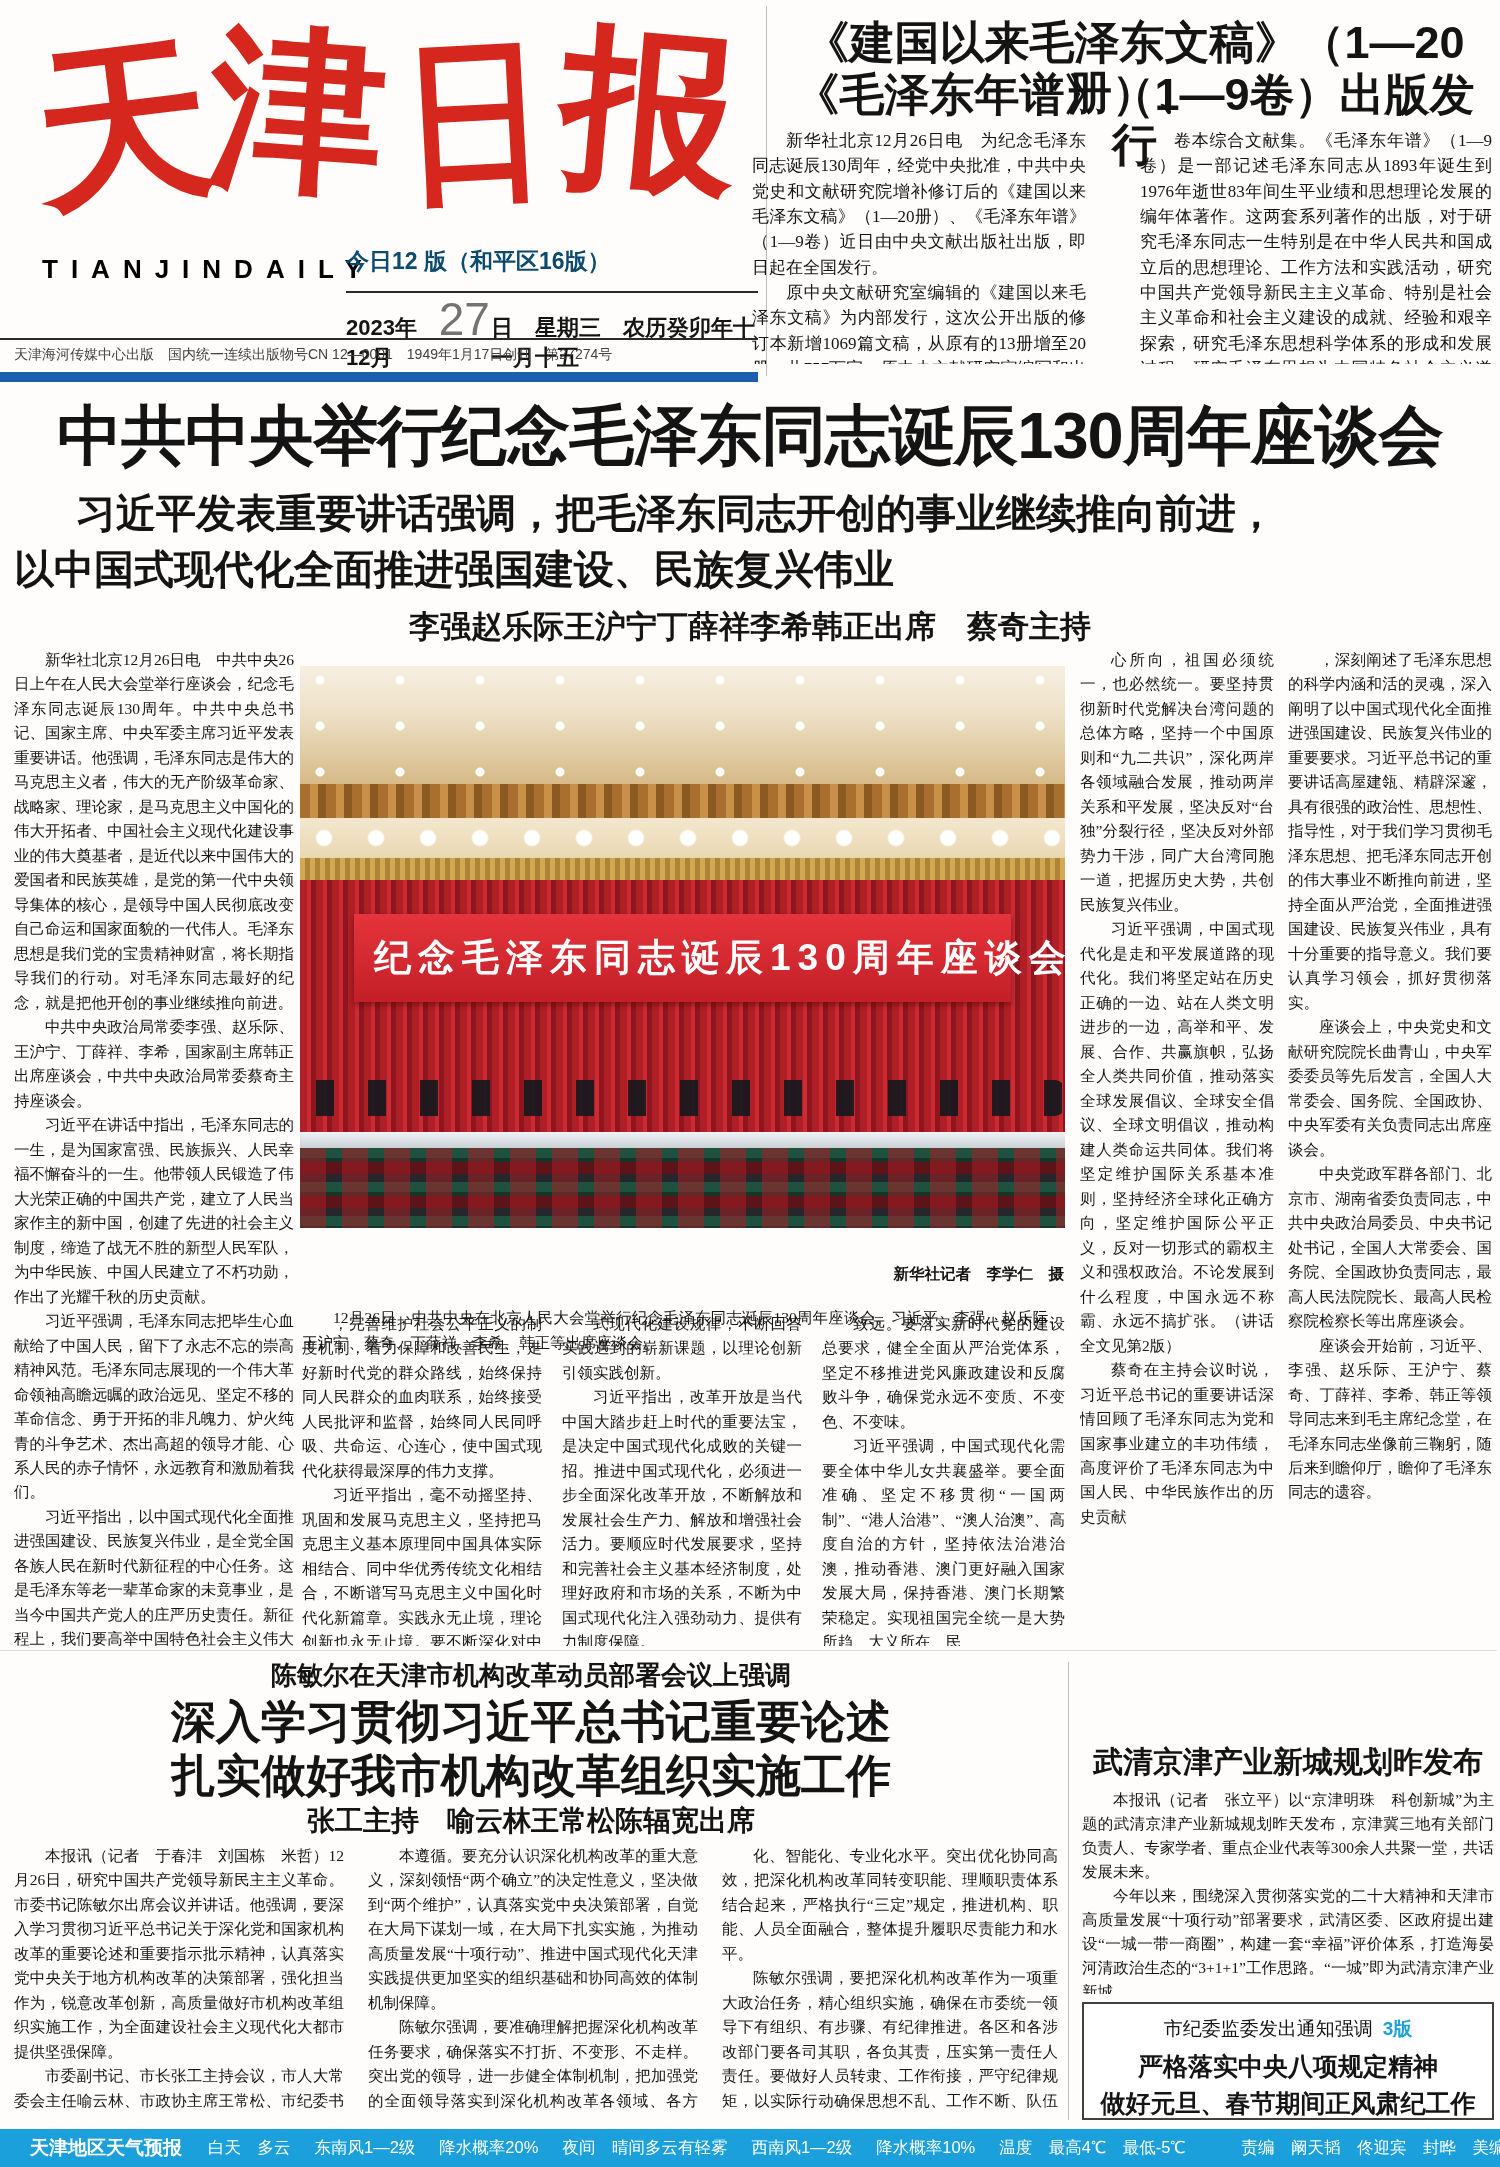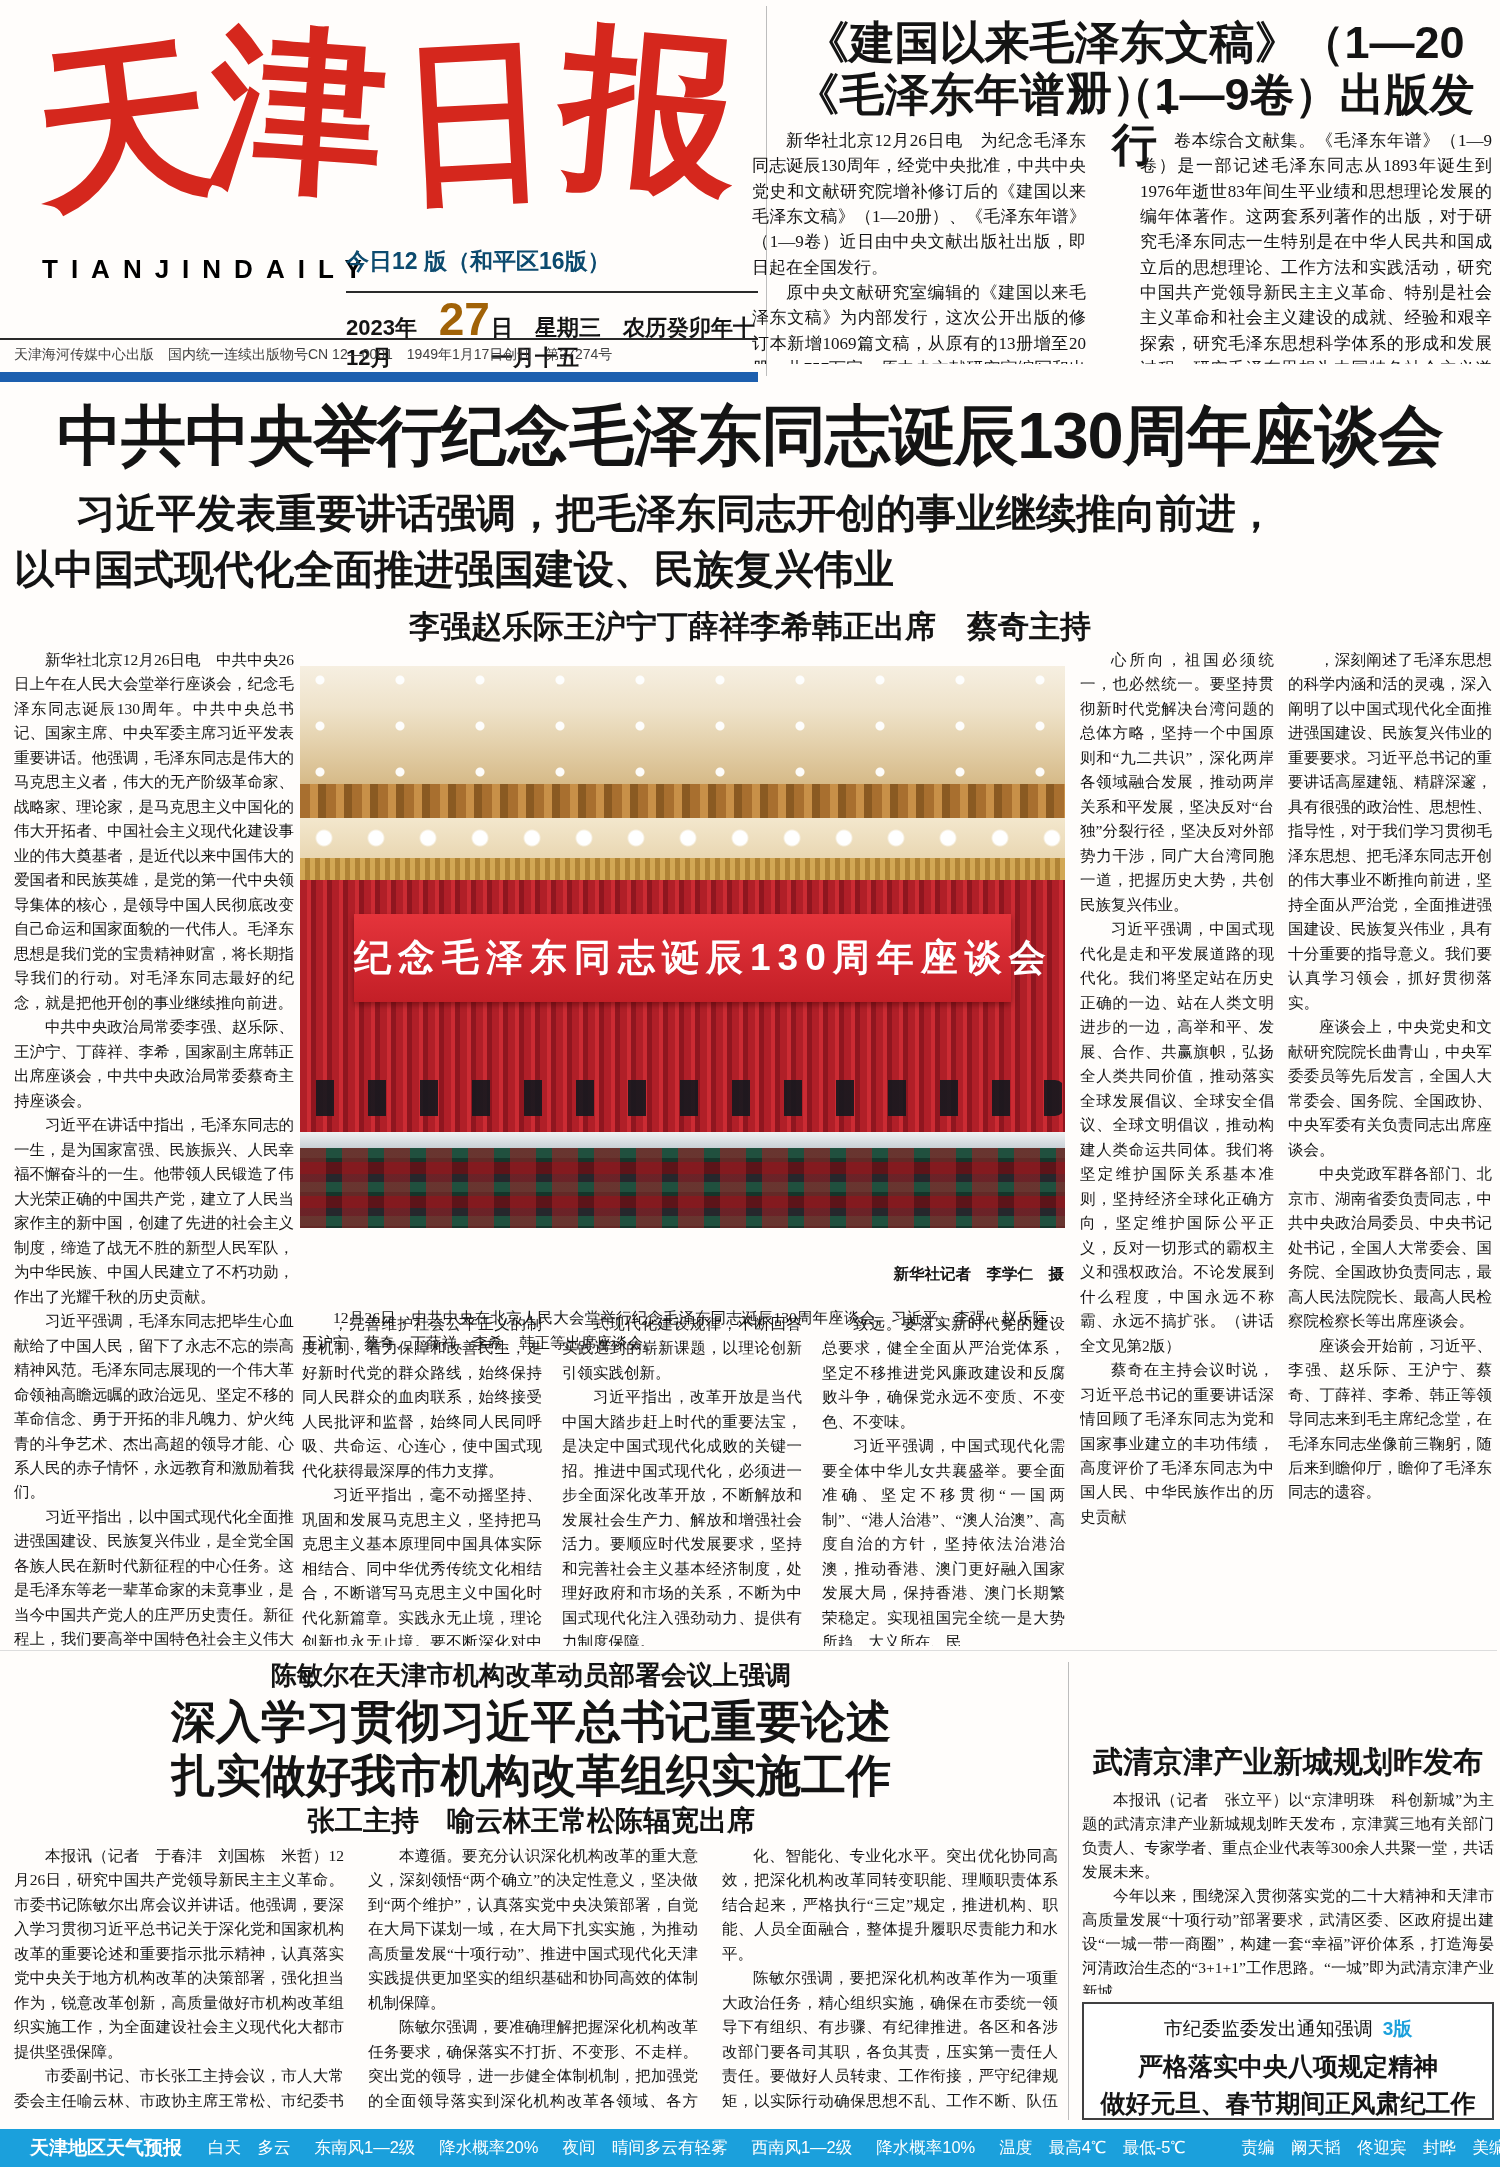--- a/index.html
+++ b/index.html
@@ -33,21 +33,21 @@
   .ph-lightband{height:40px;background-image:
       radial-gradient(circle 9px at 24px 20px, #ffffff 0 7px, rgba(255,255,255,0) 9px),
       linear-gradient(180deg,#f3e7cd,#e9d7b2);background-size:52px 40px,100% 100%;}
   .ph-fringe{height:22px;background:repeating-linear-gradient(90deg,#d2a855 0 5px,#b08436 5px 10px);}
   .ph-curtain{position:relative;height:252px;background:
       repeating-linear-gradient(90deg,#b01f28 0 7px,#cb2b33 7px 11px,#8f161f 11px 16px);}
   .ph-banner{position:absolute;left:54px;right:54px;top:34px;height:88px;
       background:linear-gradient(180deg,#e5343b,#c31f27);
       box-shadow:0 3px 6px rgba(60,0,0,.45);
       color:#fff;font-family:"Liberation Sans",sans-serif;font-weight:bold;
-      font-size:37px;letter-spacing:7px;text-align:center;line-height:88px;white-space:nowrap;}
+      font-size:37px;letter-spacing:7px;text-align:center;line-height:88px;white-space:nowrap;padding-left:20px;}
   .ph-figures{position:absolute;left:0;right:0;bottom:16px;height:36px;
       background:repeating-linear-gradient(90deg,rgba(22,24,30,0) 0 16px,rgba(22,24,30,.92) 16px 34px,rgba(22,24,30,0) 34px 52px);
       border-radius:10px;}
   .ph-table{height:16px;background:linear-gradient(180deg,#f0f2f3,#c9d1d6);}
   .ph-audience{height:80px;background-image:
       repeating-linear-gradient(90deg,rgba(164,31,36,.55) 0 26px,rgba(0,0,0,0) 26px 42px),
       repeating-linear-gradient(180deg,#20503e 0 10px,#16352a 10px 14px,#5d1419 14px 26px,#26272c 26px 34px);}
   
   #footer{background:#1ba0dc;color:#fff;display:flex;align-items:center;font-family:"Liberation Sans",sans-serif;}
   #footer .wtitle{font-size:19px;font-weight:bold;margin:0 26px 0 30px;white-space:nowrap;}
@@ -69,21 +69,21 @@
     <span>日</span>
     <span>报</span>
   </div>
   <div class="abs hei" style="left:42px;top:254px;font-size:26px;font-weight:bold;letter-spacing:13px;color:#000000;">TIANJINDAILY</div>
 
   <div class="abs hei" style="left:346px;top:246px;font-size:23px;font-weight:bold;color:#0c4a6e;">今日12 版（和平区16版）</div>
   <div class="abs rule" style="left:346px;top:291px;width:412px;height:2px;"></div>
 
   <div class="abs" style="left:346px;top:296px;width:420px;height:42px;display:flex;align-items:baseline;">
     <span class="hei" style="font-size:22px;font-weight:bold;">2023年12月</span>
-    <span class="hei" style="font-size:46px;font-weight:bold;color:#a16207;margin:0 1px;line-height:1;">27</span>
+    <span class="hei" style="font-size:46px;font-weight:normal;color:#737373;margin:0 1px;line-height:1;">27</span>
     <span class="hei" style="font-size:22px;font-weight:bold;">日　星期三　农历癸卯年十一月十五</span>
   </div>
 
   <div class="abs rule" style="left:0;top:338px;width:758px;height:2px;"></div>
   <div class="abs hei" style="left:14px;top:346px;width:744px;font-size:14px;color:#404040;">天津海河传媒中心出版　国内统一连续出版物号CN 12—0001　1949年1月17日创刊　第27274号</div>
   <div class="abs" style="left:0;top:372px;width:758px;height:10px;background:#1d5fae;"></div>
   <div class="abs lightrule" style="left:766px;top:6px;width:1px;height:370px;"></div>
 
   <div class="abs hei center" style="left:772px;top:18px;width:725px;font-size:45px;font-weight:900;line-height:1.12;">《建国以来毛泽东文稿》（1—20册）、</div>
   <div class="abs hei center" style="left:772px;top:70px;width:725px;font-size:45px;font-weight:900;line-height:1.12;">《毛泽东年谱》（1—9卷）出版发行</div>

